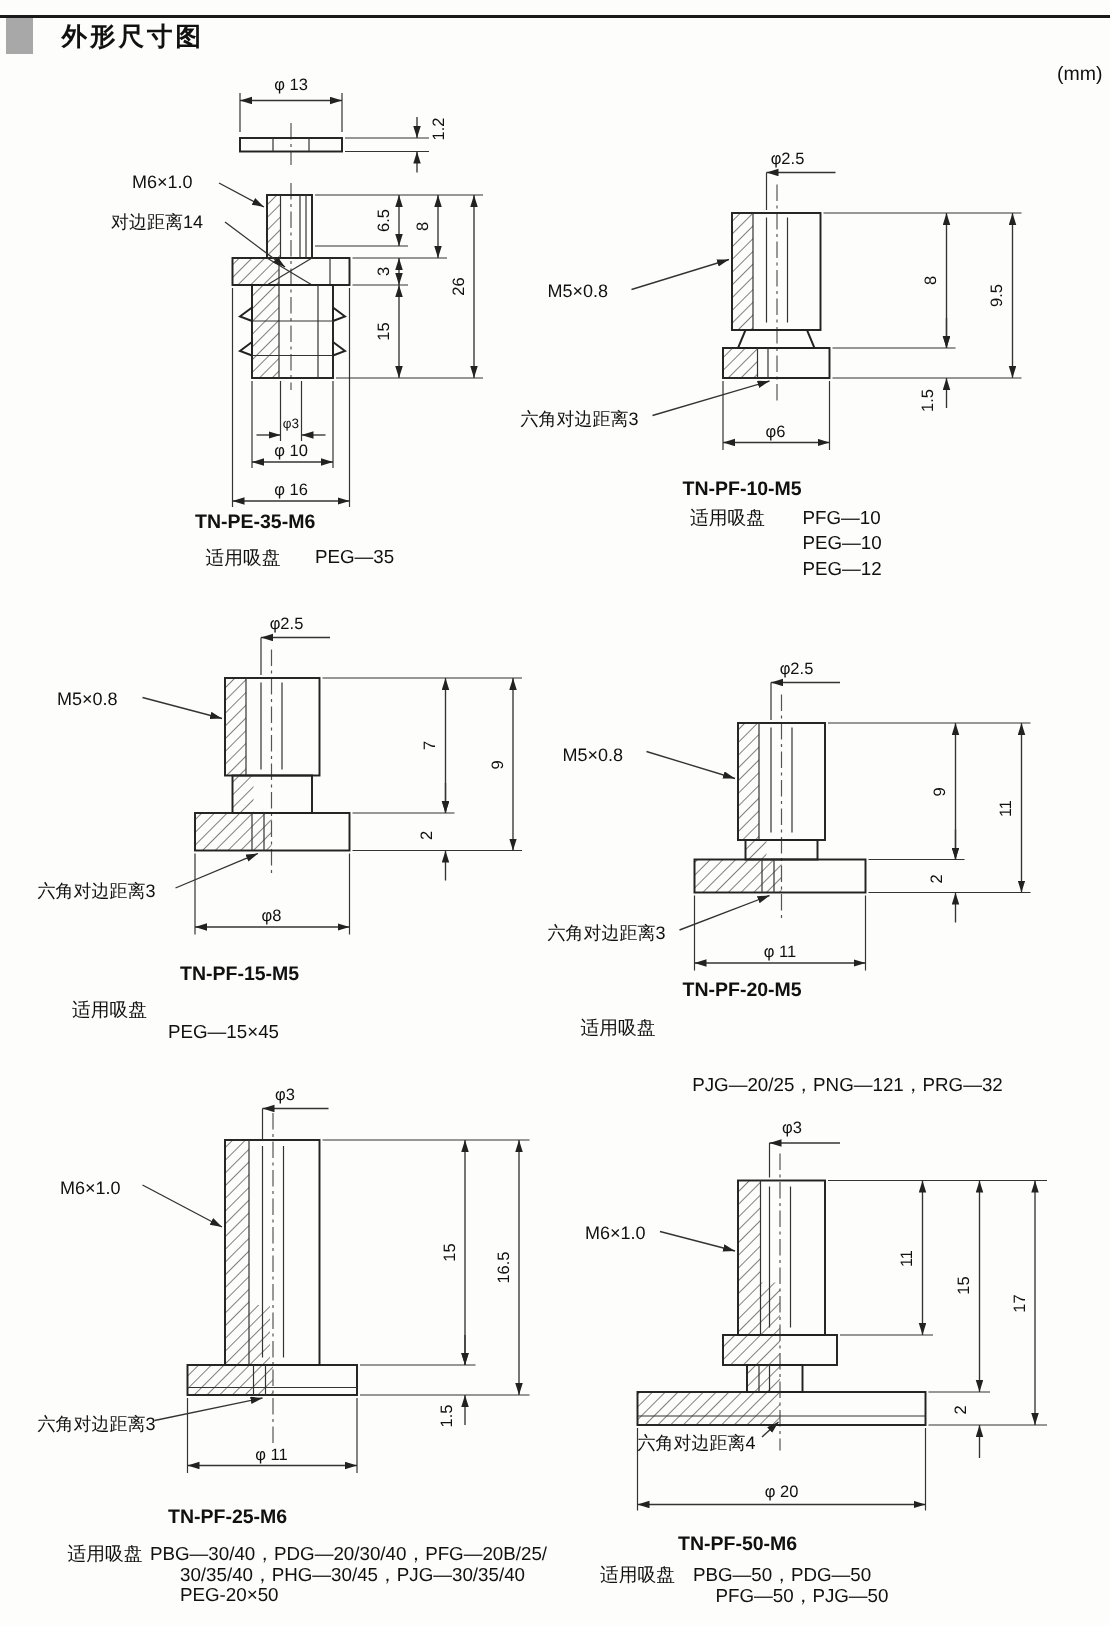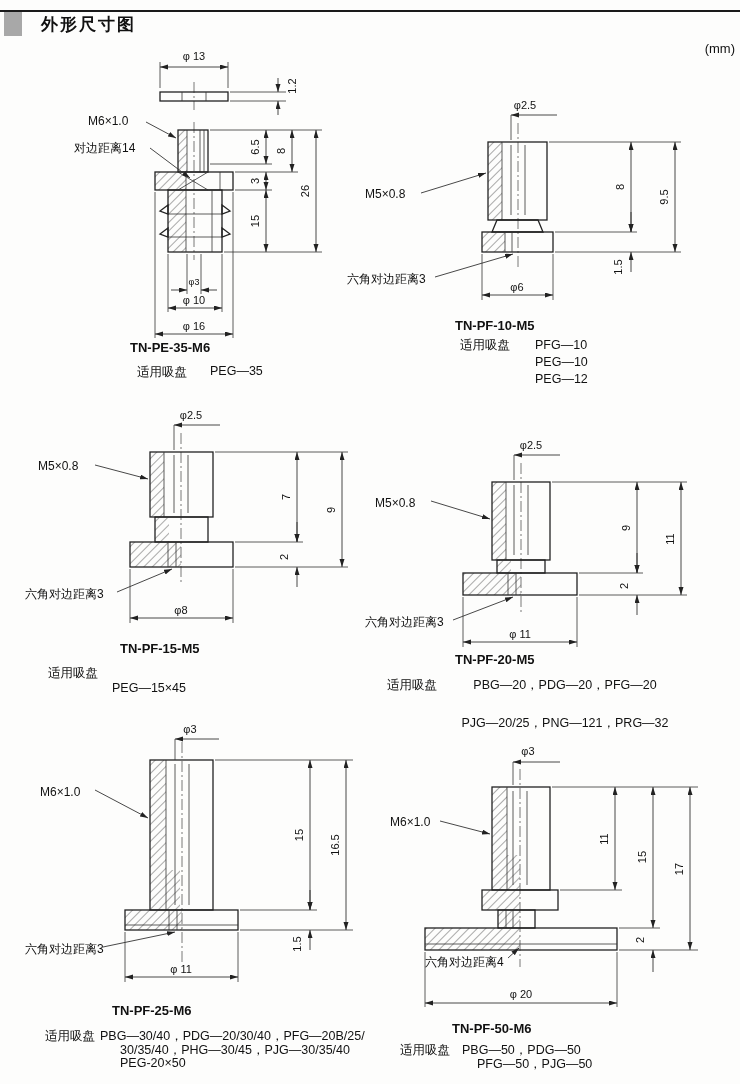--- a/index.html
+++ b/index.html
@@ -263,21 +263,20 @@
     <text class="dt" x="166" y="14" text-anchor="middle">φ2.5</text>
     <text class="dt" transform="rotate(-90 265 93)" x="265" y="93" text-anchor="middle">9</text>
     <text class="dt" transform="rotate(-90 309 104)" x="309" y="104" text-anchor="middle">11</text>
     <text class="dt" transform="rotate(-90 263 151)" x="263" y="151" text-anchor="middle">2</text>
     <text class="dt" x="155" y="203" text-anchor="middle">φ 11</text>
     <text class="lt" x="10" y="72">M5×0.8</text>
     <text class="lt" x="0" y="191">六角对边距离3</text>
   </svg>
   <div class="dwg-title" style="left:455px;top:652px;width:160px">TN-PF-20-M5</div>
   <div class="cap" style="left:387px;top:677px">适用吸盘</div>
-  <div class="cap ctr" style="left:445px;top:677px;width:240px">PBG—20，PDG—20，PFG—20</div>
   <div class="cap ctr" style="left:445px;top:715px;width:240px">PJG—20/25，PNG—121，PRG—32</div>
 
   <svg class="dwg" style="left:25px;top:720px" width="355" height="280" viewBox="0 0 355 280">
     <defs>
       <pattern id="h4" patternUnits="userSpaceOnUse" width="6" height="6" patternTransform="rotate(45)">
         <line x1="0" y1="0" x2="0" y2="6" stroke="#555" stroke-width="1"></line>
       </pattern>
       <marker id="a4" orient="auto-start-reverse" markerUnits="userSpaceOnUse" markerWidth="9" markerHeight="6" refX="8" refY="2.5">
         <path d="M0 0L8 2.5L0 5Z" fill="#222"></path>
       </marker>

